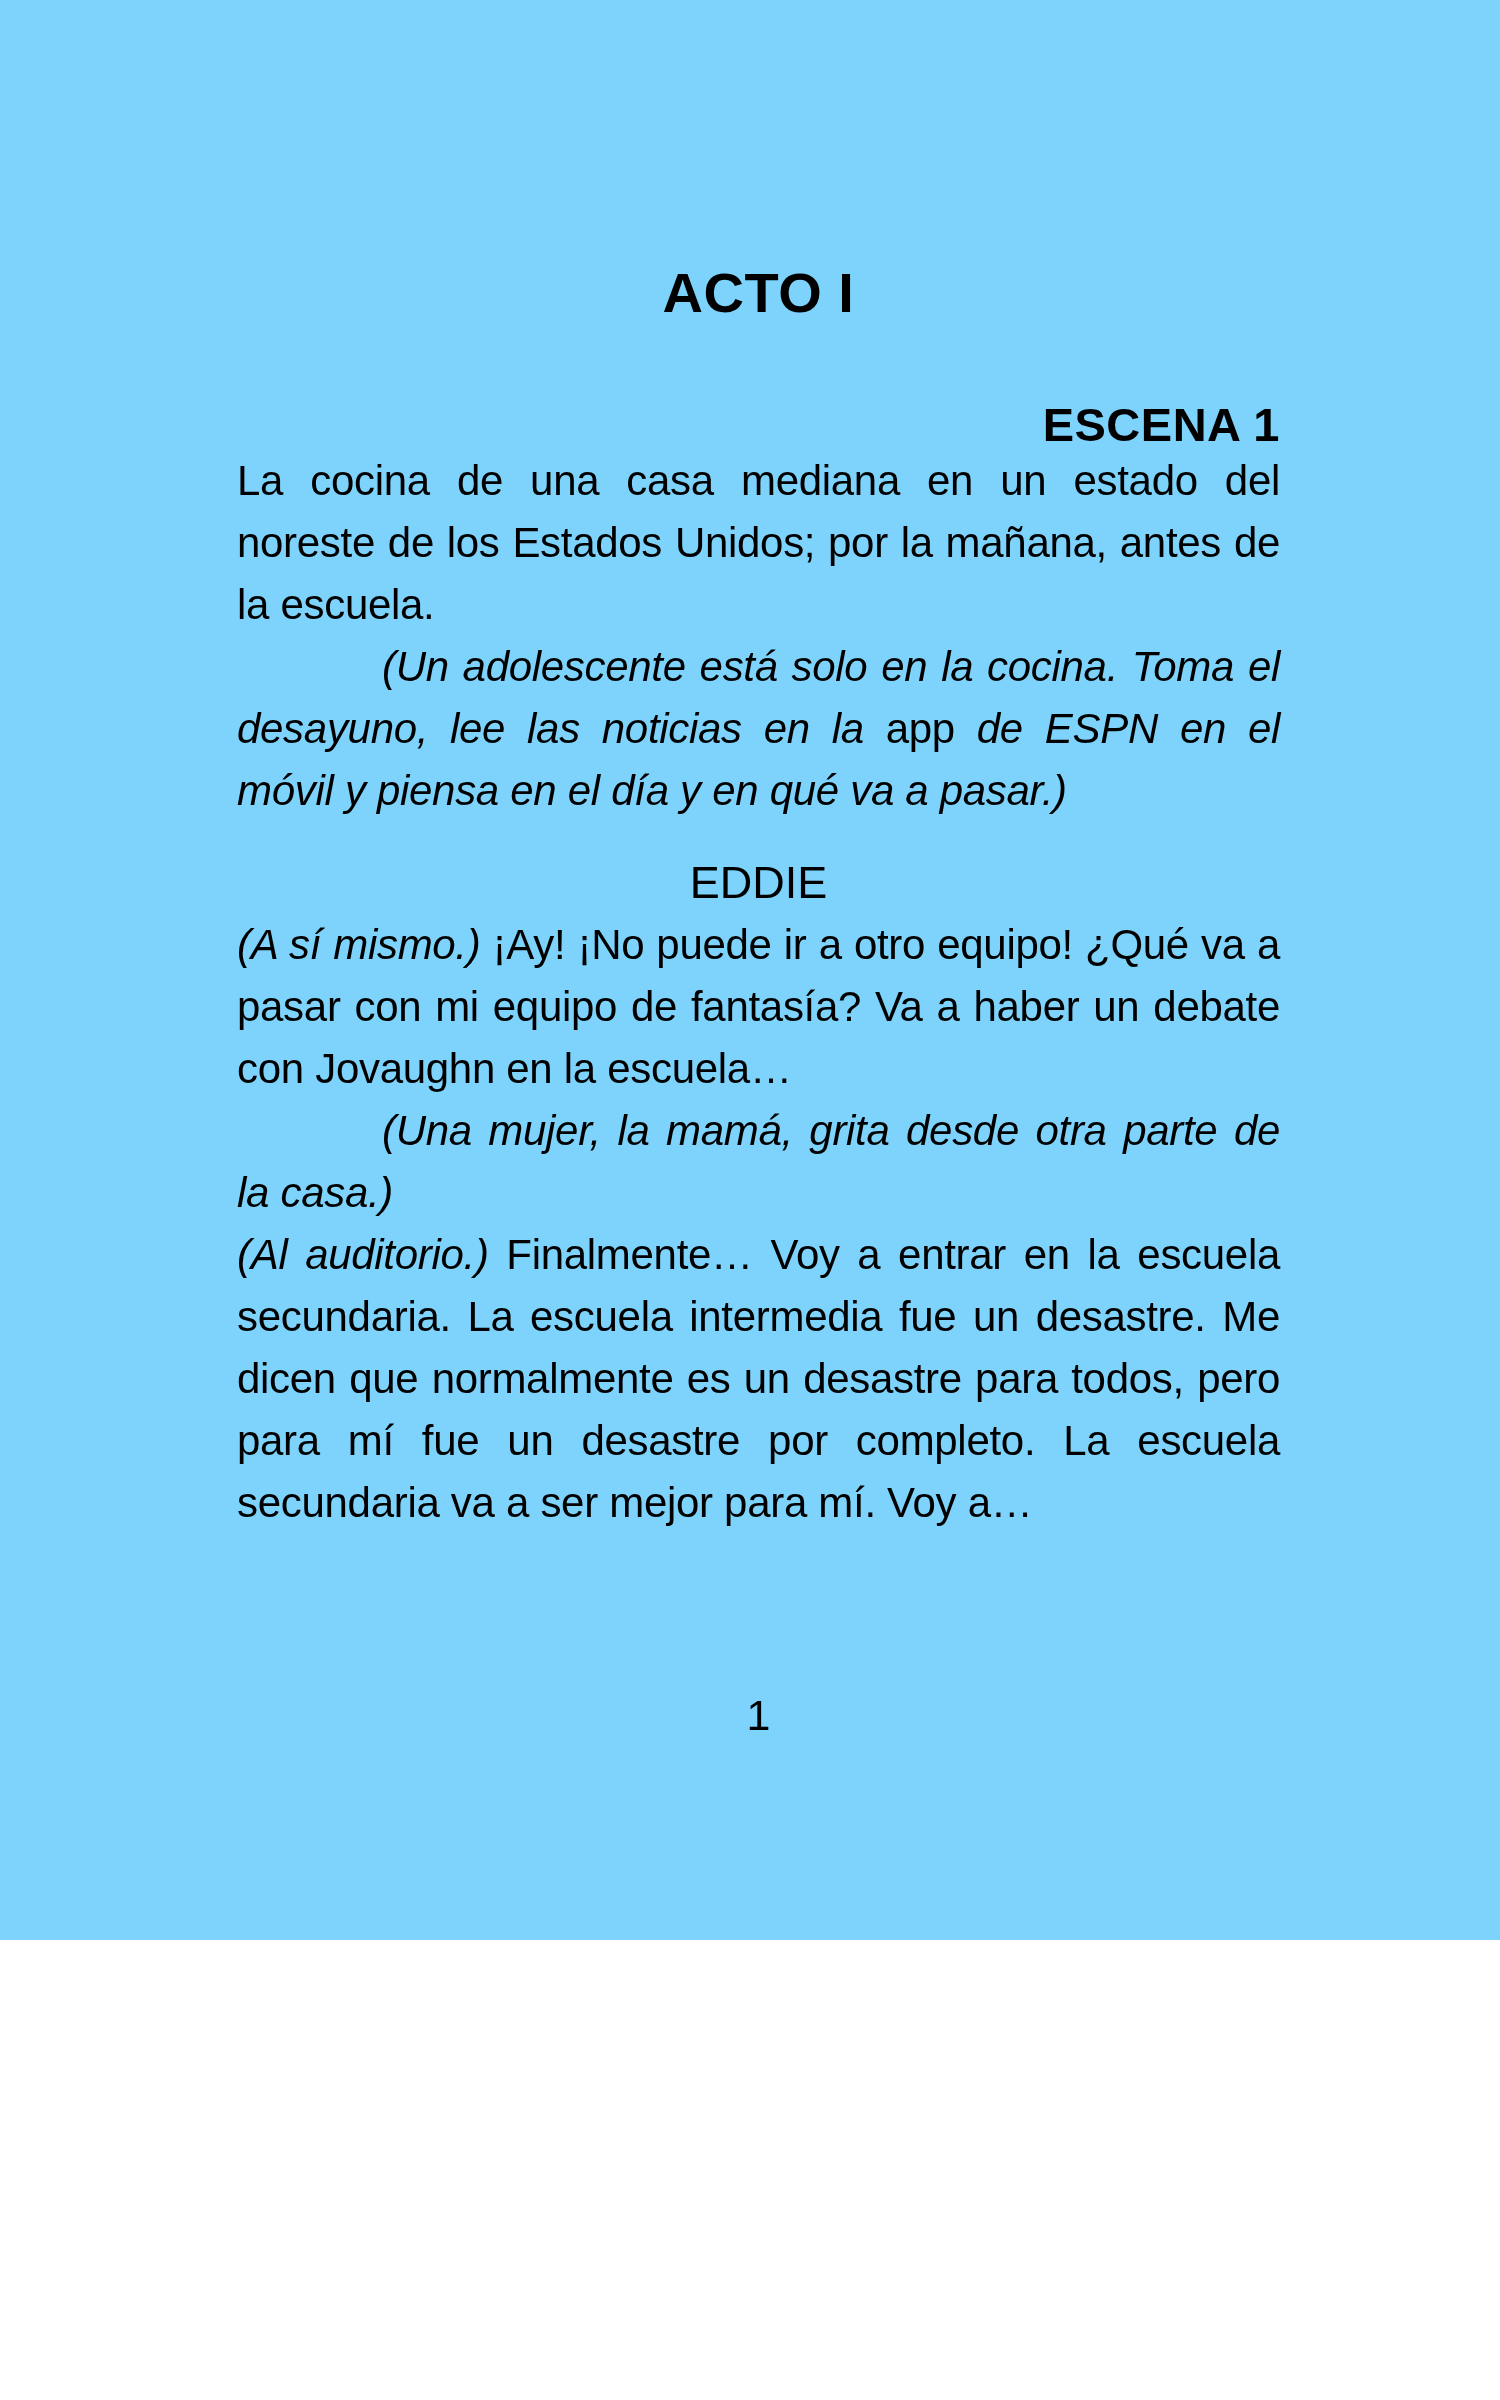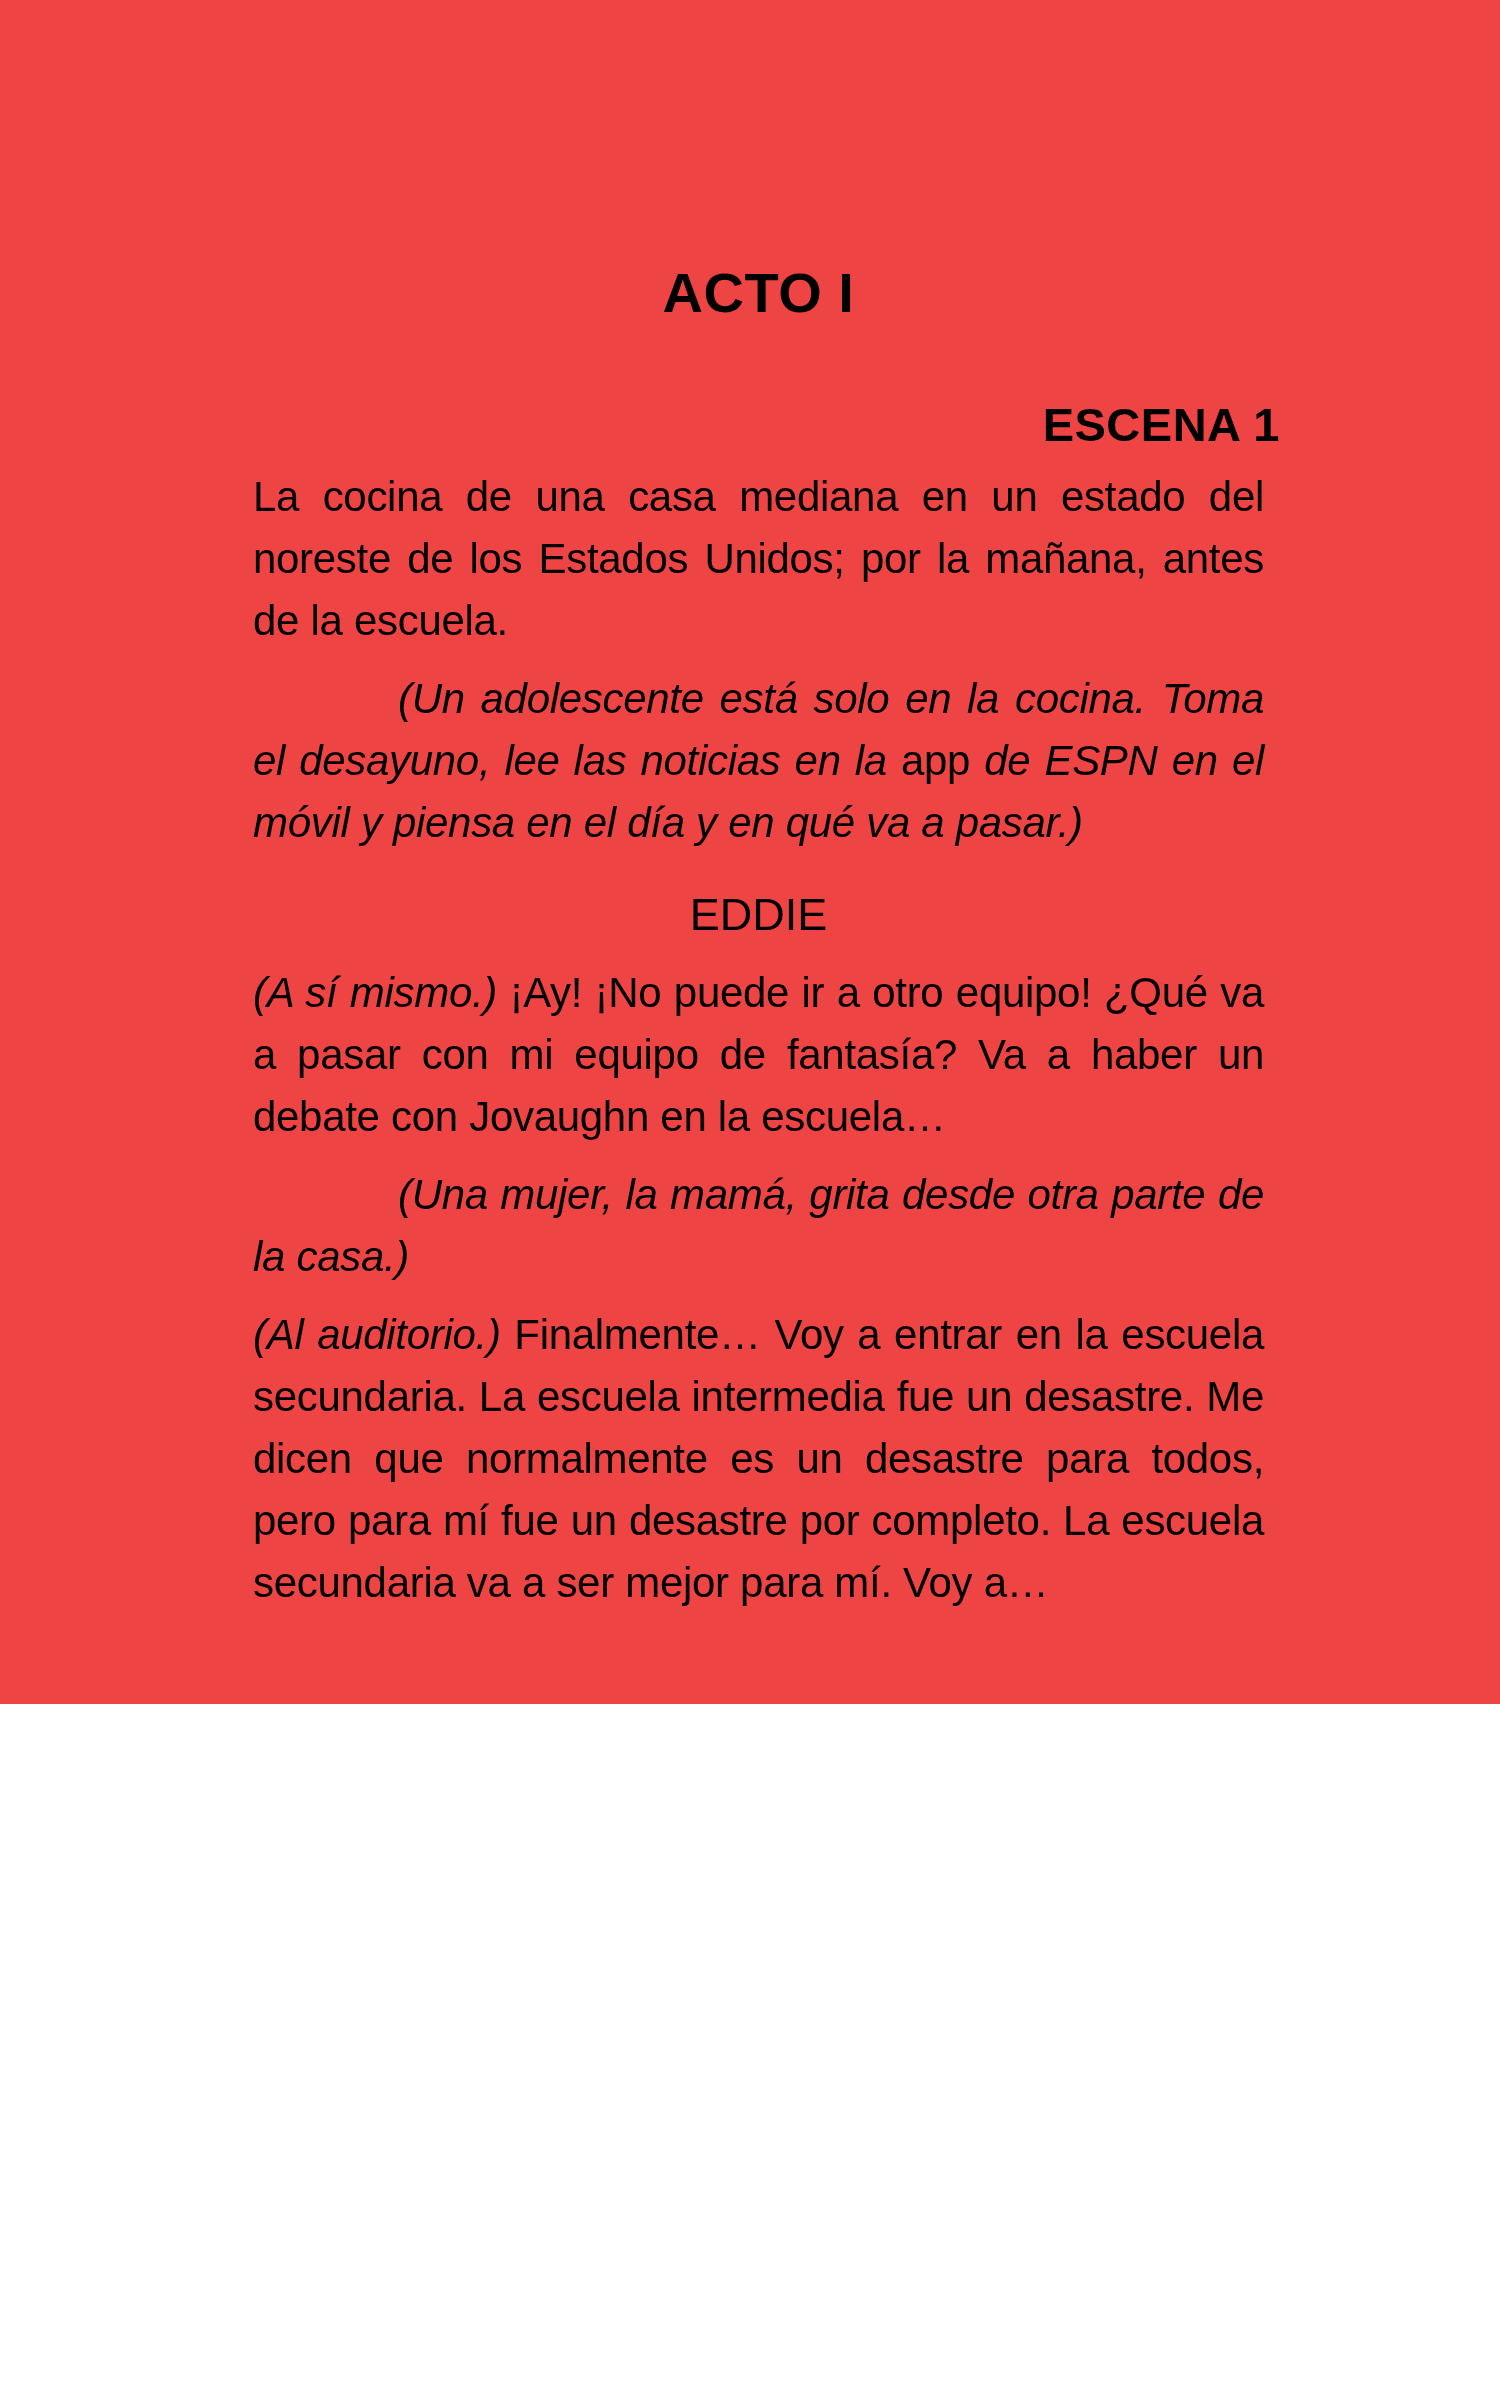--- a/index.html
+++ b/index.html
@@ -3,22 +3,22 @@
 <meta charset="utf-8">
 <style>
   html, body {
     margin: 0;
     padding: 0;
     background: #ffffff;
   }
   .page {
     position: relative;
     width: 1500px;
-    height: 1704px;
-    background: #ef4444;
+    height: 1940px;
+    background: #7dd3fc;
     color: #000000;
     font-family: "Liberation Sans", sans-serif;
     box-sizing: border-box;
     padding: 263px 220px 0 237px;
     overflow: hidden;
   }
   .act-title {
     margin: 0;
     font-size: 56px;
     line-height: 60px;
@@ -28,21 +28,21 @@
   }
   .scene-title {
     margin: 77px 0 0 0;
     font-size: 47px;
     line-height: 50px;
     font-weight: 700;
     text-align: right;
     letter-spacing: 0.5px;
   }
   p.body-text {
-    margin: 16px;
+    margin: 0;
     font-size: 42px;
     line-height: 62px;
     letter-spacing: -0.3px;
     text-align: justify;
   }
   .scene-description { margin-top: 58px; }
   .stage-direction {
     text-indent: 145px;
     font-style: italic;
   }

